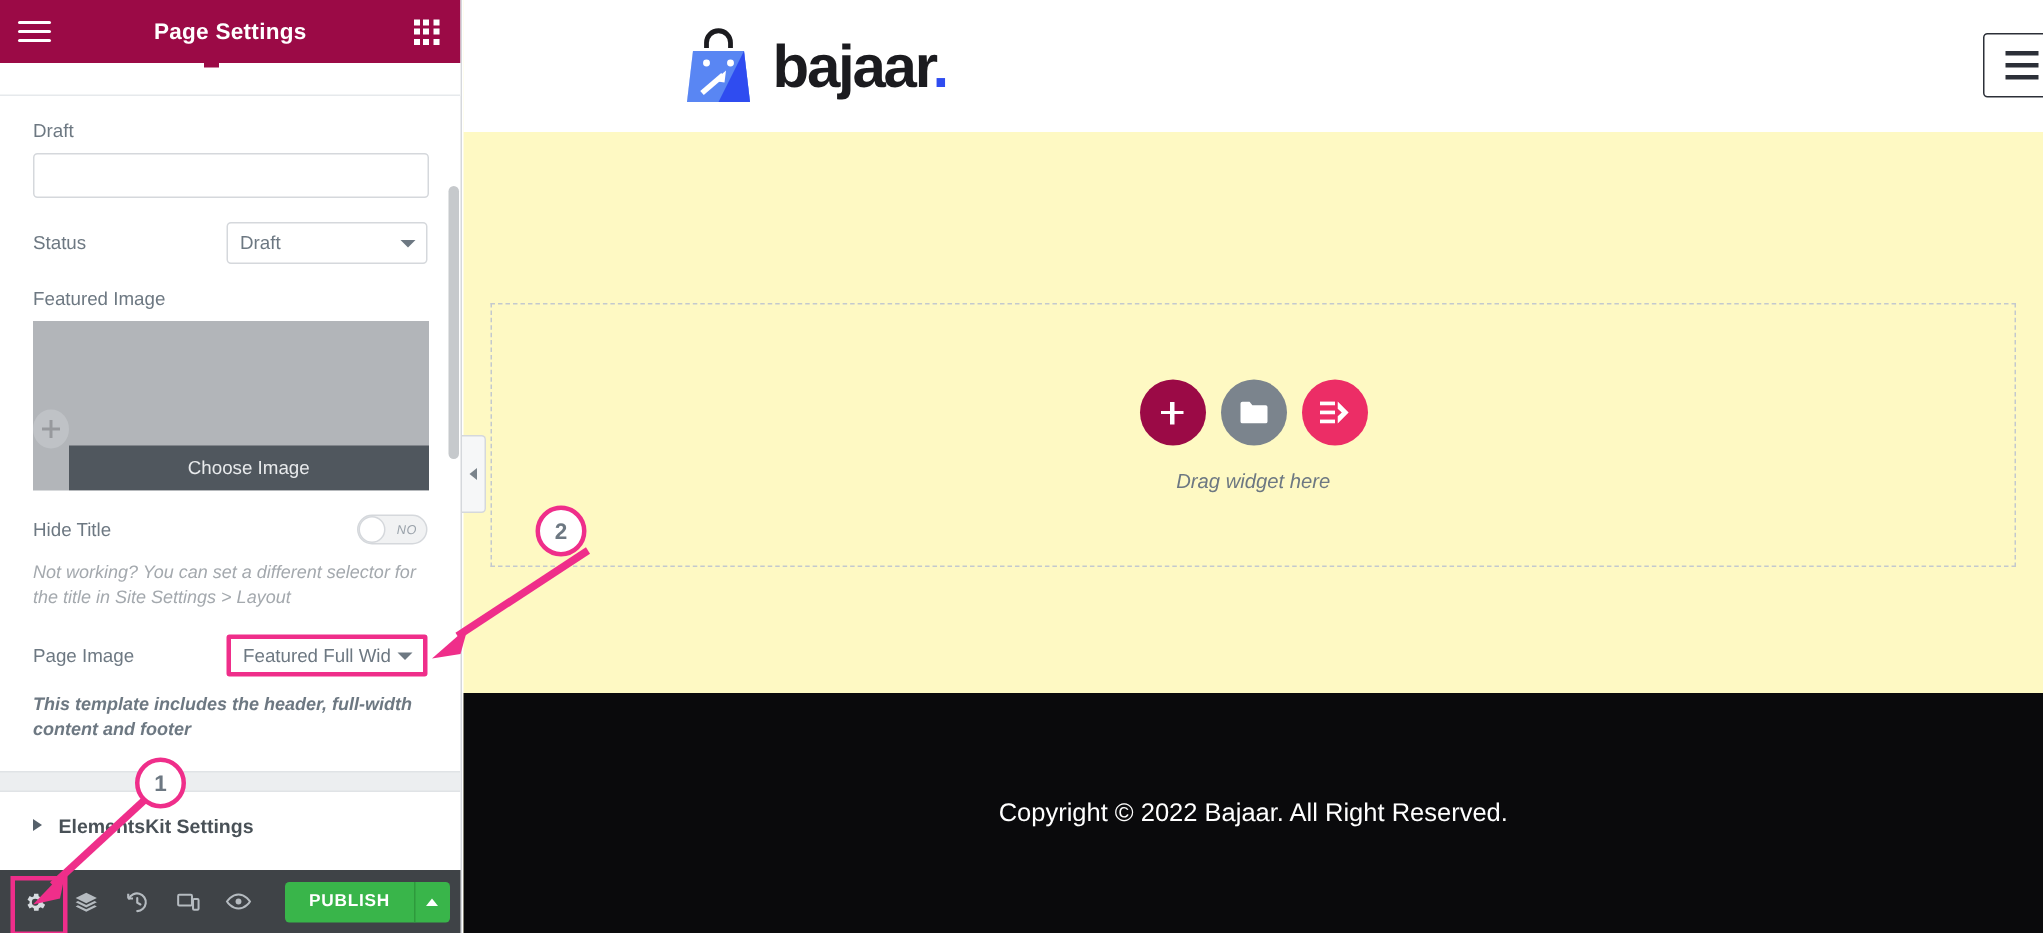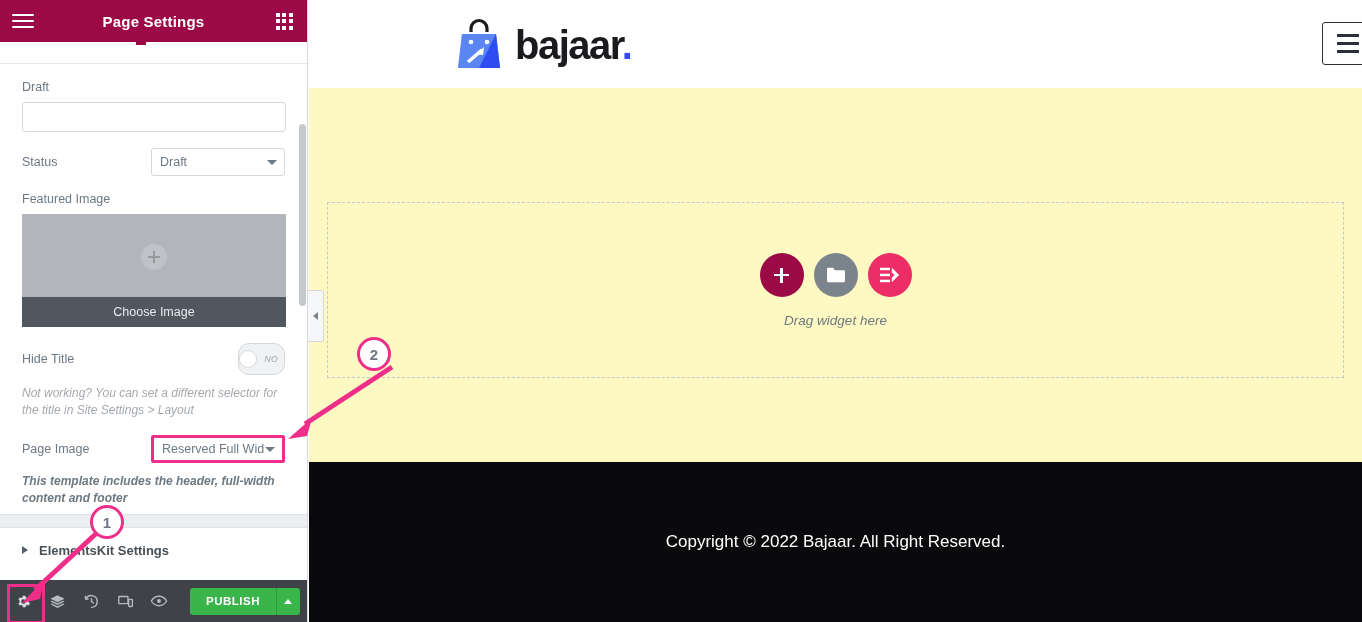--- a/index.html
+++ b/index.html
@@ -84,21 +84,21 @@
     position: absolute; right: 7px; top: 50%; margin-top: -2px;
     width: 0; height: 0;
     border-left: 5px solid transparent; border-right: 5px solid transparent;
     border-top: 5px solid #6d7882;
   }
   .select-box.highlight { border: 3px solid #ef2e8a; border-radius: 2px; }
 
   
   .feat-wrap {
     width: 264px; height: 113px; background: #b2b5b9;
-    display: flex; flex-direction: column; align-items: center; justify-content: flex-start;
+    display: flex; flex-direction: row; align-items: center; justify-content: flex-start;
     cursor: pointer; overflow: hidden;
   }
   .feat-plus {
     width: 26px; height: 26px; border-radius: 50%;
     background: #bfc2c6;
     margin-top: 30px;
     display: flex; align-items: center; justify-content: center;
     position: relative;
   }
   .feat-plus::before, .feat-plus::after {
@@ -107,21 +107,21 @@
   .feat-plus::before { width: 12px; height: 2px; }
   .feat-plus::after { width: 2px; height: 12px; }
   .feat-btn {
     margin-top: auto; width: 100%; height: 30px;
     background: #50575e; color: #e8eaec;
     font-size: 12.5px; display: flex; align-items: center; justify-content: center;
   }
 
   
   .toggle {
-    width: 47px; height: 32px; border-radius: 11px;
+    width: 47px; height: 20px; border-radius: 11px;
     border: 1px solid #d5d8dc; background: #f1f2f3;
     display: flex; align-items: center; position: relative; cursor: pointer; font-style: italic;
   }
   .toggle .knob {
     width: 18px; height: 18px; border-radius: 50%;
     background: #fff; border: 1px solid #d5d8dc;
     position: absolute; left: 0px;
   }
   .toggle .tg-txt {
     position: absolute; right: 6px; font-size: 8.5px; color: #9aa2aa; letter-spacing: .4px;
@@ -340,21 +340,21 @@
           <div class="knob"></div>
           <span class="tg-txt">NO</span>
         </div>
       </div>
 
       <div class="hint">Not working? You can set a different selector for the title in Site Settings &gt; Layout</div>
 
       <div class="fld row">
         <span class="fld-label">Page Image</span>
         <div class="select-box highlight">
-          <span>Reserved Full Wid</span>
+          <span>Featured Full Wid</span>
           <span class="caret"></span>
         </div>
       </div>
 
       <div class="hint bold">This template includes the header, full-width content and footer</div>
 
       <div id="accordion">
         <div class="acc-sep"></div>
         <div class="acc-row">
           <span class="acc-tri"></span>

